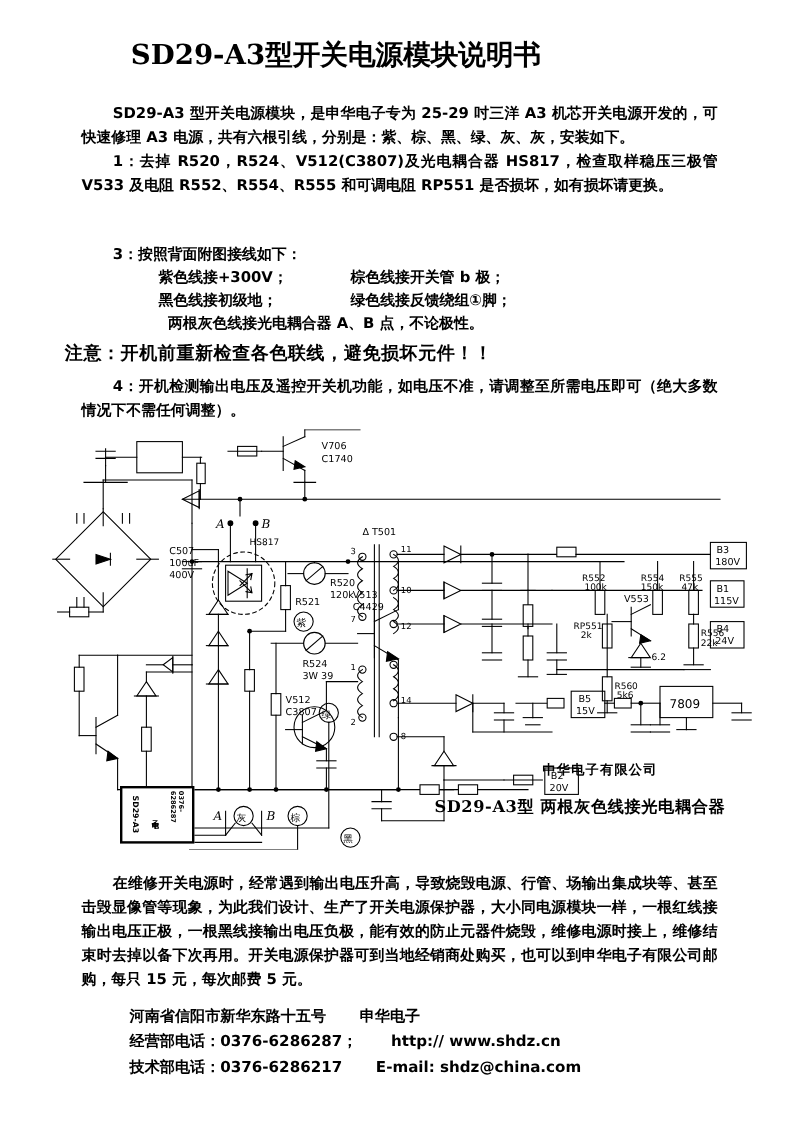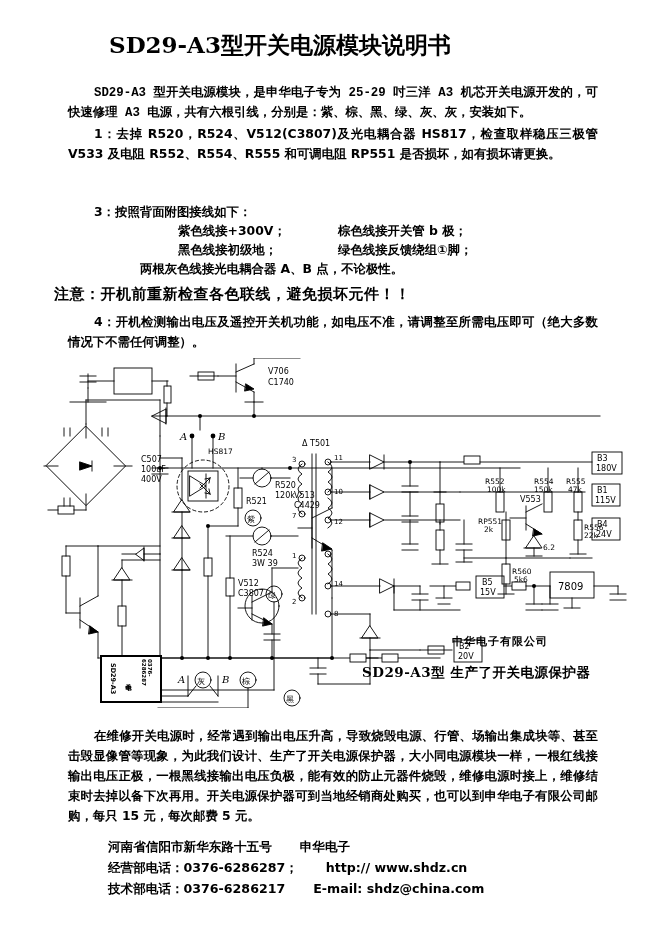--- a/index.html
+++ b/index.html
@@ -56,21 +56,21 @@
     letter-spacing: 0.5px;
   }
   .wire-line {
     position: absolute;
     left: 68px;
     width: 540px;
     font-size: 12.4px;
     font-weight: bold;
     line-height: 19.5px;
   }
-  .wire-col-a { display:inline-block; width: 160px; margin-left: 110px;}
+  .wire-col-a { display:inline-block; width: 160px; margin-left: 64px;}
   .wire-col-b { display:inline-block; }
 
   
   .footer-block {
     position: absolute;
     left: 108px;
     width: 520px;
     font-size: 12.6px;
     font-weight: bold;
     line-height: 21px;
@@ -117,21 +117,21 @@
     font-weight: bold;
   }
 </style>
 </head>
 <body>
 
 <div class="page">
 
   <div class="doc-title">SD29-A3型开关电源模块说明书</div>
 
-  <div class="body-block indent" style="top:84px;font-family:Liberation Mono, monospace;">SD29-A3 型开关电源模块，是申华电子专为 25-29 吋三洋 A3 机芯开关电源开发的，可快速修理 A3 电源，共有六根引线，分别是：紫、棕、黑、绿、灰、灰，安装如下。</div>
+  <div class="body-block indent" style="top:84px;">SD29-A3 型开关电源模块，是申华电子专为 25-29 吋三洋 A3 机芯开关电源开发的，可快速修理 A3 电源，共有六根引线，分别是：紫、棕、黑、绿、灰、灰，安装如下。</div>
 
   <div class="body-block indent" style="top:124px;">1：去掉 R520，R524、V512(C3807)及光电耦合器 HS817，检查取样稳压三极管 V533 及电阻 R552、R554、R555 和可调电阻 RP551 是否损坏，如有损坏请更换。</div>
 
 
   <div class="body-block indent" style="top:202px;">3：按照背面附图接线如下：</div>
 
   <div class="wire-line" style="top:221px;">
     <span class="wire-col-a">紫色线接+300V；</span><span class="wire-col-b">棕色线接开关管 b 极；</span>
   </div>
   <div class="wire-line" style="top:259px; text-indent:72px;">两根灰色线接光电耦合器 A、B 点，不论极性。</div>
@@ -564,21 +564,21 @@
     </svg>
   </div>
 
   <div style="position:absolute; left:100px; top:655px; width:62px; height:48px; border:2.5px solid #000; background:#fff; display:flex; align-items:center; justify-content:space-around; padding:2px 3px; box-sizing:border-box;">
     <span class="vtext-lat">SD29-A3</span>
     <span class="vtext">中华电子</span>
     <span class="vtext-lat" style="font-size:5.5px;">0376-6286287</span>
   </div>
 
   <div class="cap-company">中华电子有限公司</div>
-  <div class="cap-figure">SD29-A3型 生产了开关电源保护器</div>
+  <div class="cap-figure">SD29-A3型 两根灰色线接光电耦合器</div>
 
   <div class="body-block indent" style="top:726px; line-height:20px;">在维修开关电源时，经常遇到输出电压升高，导致烧毁电源、行管、场输出集成块等、甚至击毁显像管等现象，为此我们设计、生产了开关电源保护器，大小同电源模块一样，一根红线接输出电压正极，一根黑线接输出电压负极，能有效的防止元器件烧毁，维修电源时接上，维修结束时去掉以备下次再用。开关电源保护器可到当地经销商处购买，也可以到申华电子有限公司邮购，每只 15 元，每次邮费 5 元。</div>
 
   <div class="footer-block" style="top:836px;">
     <span>河南省信阳市新华东路十五号</span><span class="gap2"></span><span>申华电子</span>
   </div>
   <div class="footer-block" style="top:857px;">
     <span>经营部电话：</span><span>0376-6286287；</span><span class="gap2"></span><span>http:// www.shdz.cn</span>
   </div>
   <div class="footer-block" style="top:878px;">

